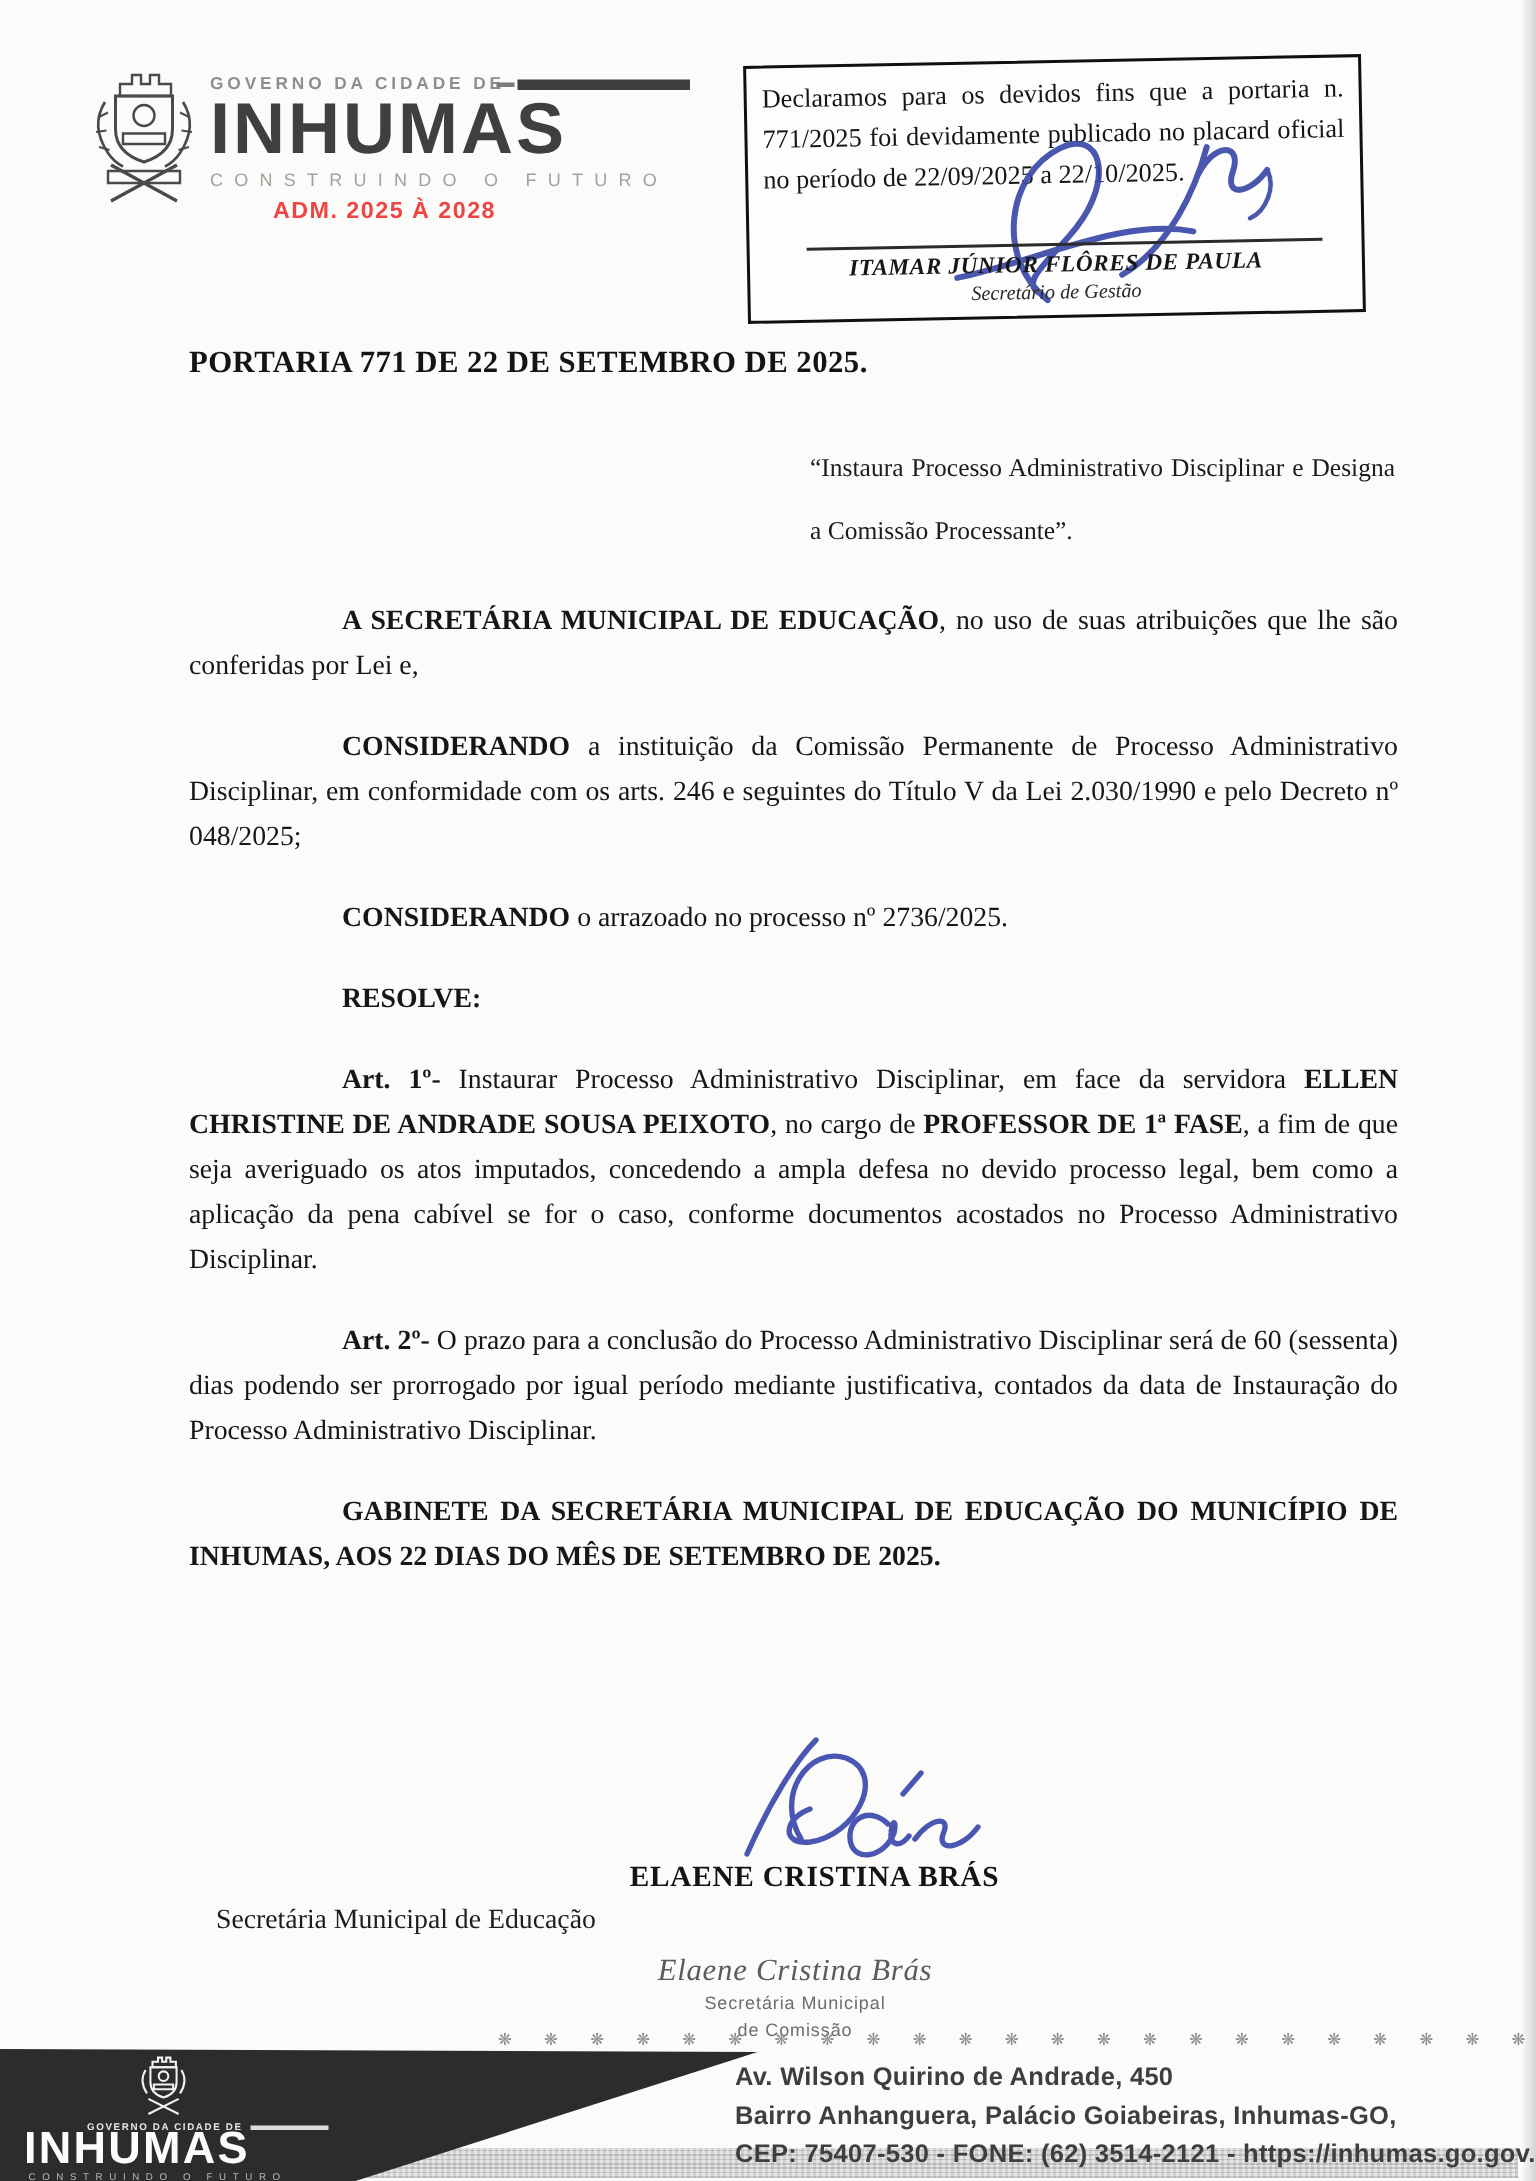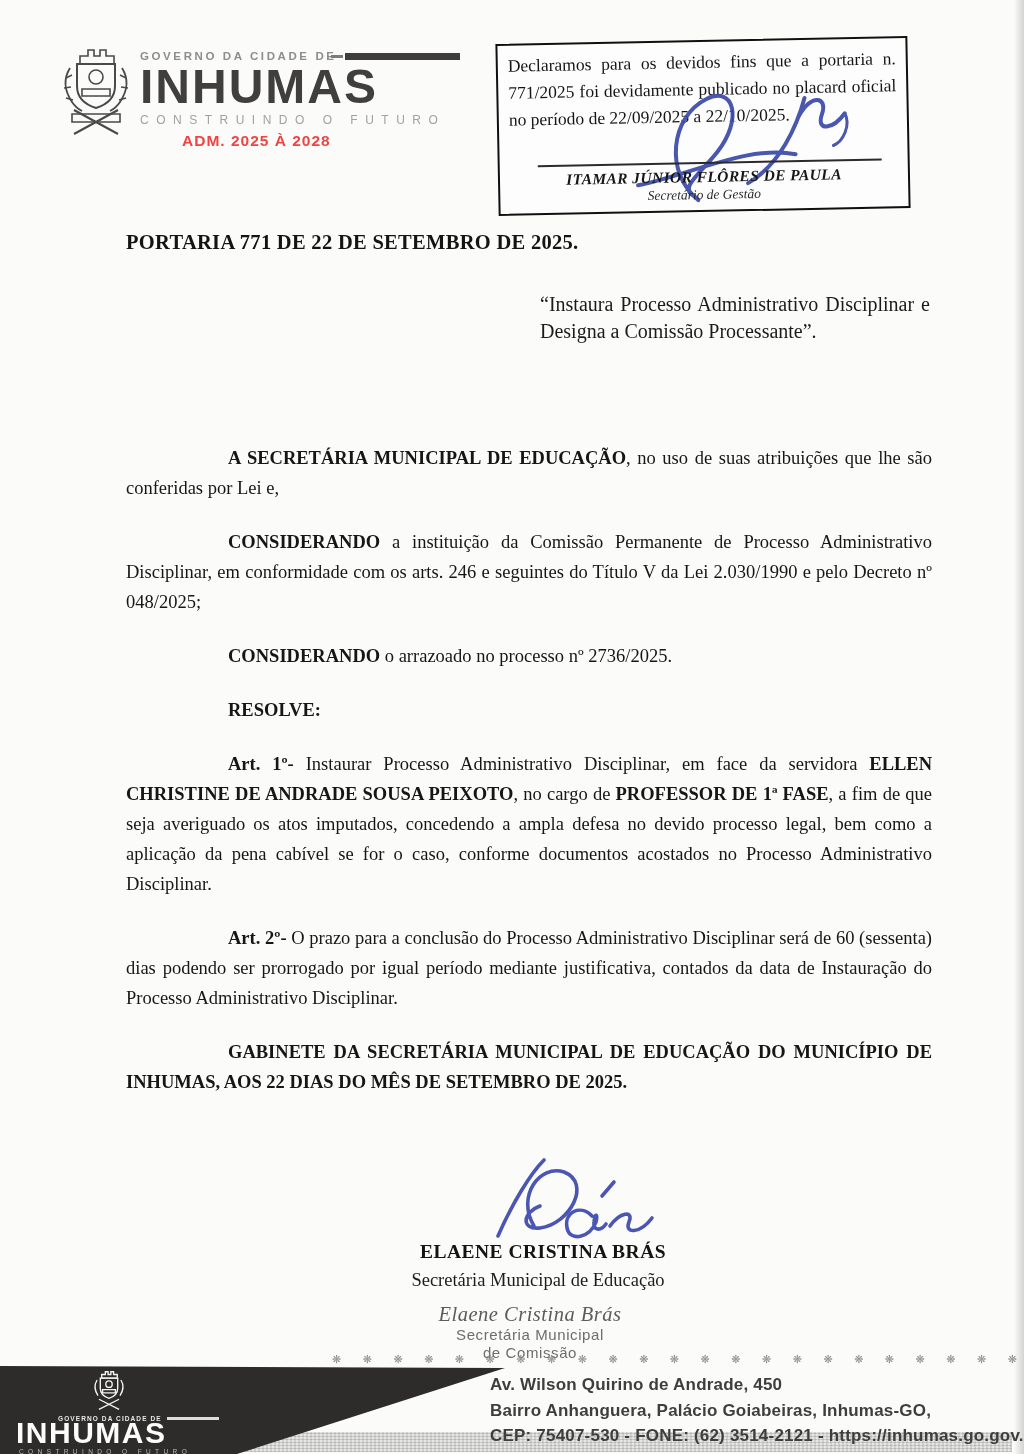--- a/index.html
+++ b/index.html
@@ -39,33 +39,33 @@
   .stamp-text{
     margin:7px 10px 0 10px;font-size:17.5px;line-height:27px;text-align:justify;color:#151515;
   }
   .stamp-sig{position:absolute;left:72px;top:44px;width:312px;height:120px;}
   .stamp-line{position:absolute;left:38px;right:26px;bottom:46px;border-top:2px solid #2b2b2b;}
   .stamp-name{position:absolute;bottom:24px;left:0;right:0;text-align:center;font-weight:bold;font-style:italic;font-size:15.5px;color:#171717;letter-spacing:.4px;}
   .stamp-role{position:absolute;bottom:7px;left:0;right:0;text-align:center;font-style:italic;font-size:13.5px;color:#2a2a2a;}
 
   
   .doc-title{position:absolute;left:126px;top:231px;width:806px;font-weight:bold;font-size:20.5px;letter-spacing:.3px;color:#141414;}
-  .epigraph{position:absolute;left:540px;top:291px;width:390px;text-align:justify;font-size:20px;line-height:27px;color:#1b1b1b;}
-  .body-col{position:absolute;left:126px;top:399px;width:806px;margin-top:44px;}
+  .epigraph{position:absolute;left:540px;top:291px;width:390px;text-align:justify;font-size:17px;line-height:42px;color:#1b1b1b;}
+  .body-col{position:absolute;left:126px;top:399px;width:806px;}
   .body-col p{margin:0 0 24px 0;font-size:18.5px;line-height:30px;text-align:justify;text-indent:102px;color:#161616;}
   .body-col p.no-just{text-align:left;}
   .b{font-weight:bold;}
 
   
   .sig-elaene{position:absolute;left:468px;top:1152px;width:214px;height:108px;}
   .sig-name{position:absolute;left:126px;top:1241px;width:806px;text-align:center;font-weight:bold;font-size:19.5px;letter-spacing:.5px;color:#141414;padding-left:28px;box-sizing:border-box;}
-  .sig-role{position:absolute;left:126px;top:1270px;width:806px;text-align:center;font-size:18.5px;color:#1d1d1d;padding-left:18px;box-sizing:border-box;}
+  .sig-role{position:absolute;left:126px;top:1270px;width:806px;text-align:left;font-size:18.5px;color:#1d1d1d;padding-left:18px;box-sizing:border-box;}
   .ink-stamp{position:absolute;left:330px;top:1303px;width:400px;text-align:center;}
   .ink-stamp .l1{font-style:italic;font-size:20.5px;color:#5b5b5b;letter-spacing:.5px;}
-  .ink-stamp .l2,.ink-stamp .l3{font-family:"Liberation Sans",sans-serif;font-size:15px;color:#6d6d6d;line-height:18px;letter-spacing:.6px;}
+  .ink-stamp .l2,.ink-stamp .l3{font-family:"Liberation Sans",sans-serif;font-size:12px;color:#6d6d6d;line-height:18px;letter-spacing:.6px;}
 
   .deco-row{position:absolute;left:332px;top:1353px;width:686px;white-space:nowrap;overflow:hidden;
     font-size:11px;letter-spacing:9px;color:#8f8f8f;font-family:"DejaVu Sans",sans-serif;}
 
   
   .footer{position:absolute;left:0;bottom:0;width:1024px;height:88px;font-family:"Liberation Sans",sans-serif;}
   .foot-band{position:absolute;left:238px;right:12px;bottom:2px;height:20px;
     background:
       repeating-linear-gradient(90deg, rgba(0,0,0,.10) 0 2px, rgba(0,0,0,0) 2px 4px),
       repeating-linear-gradient(0deg, #c4c4c4 0 1px, #e4e4e2 1px 3px);

